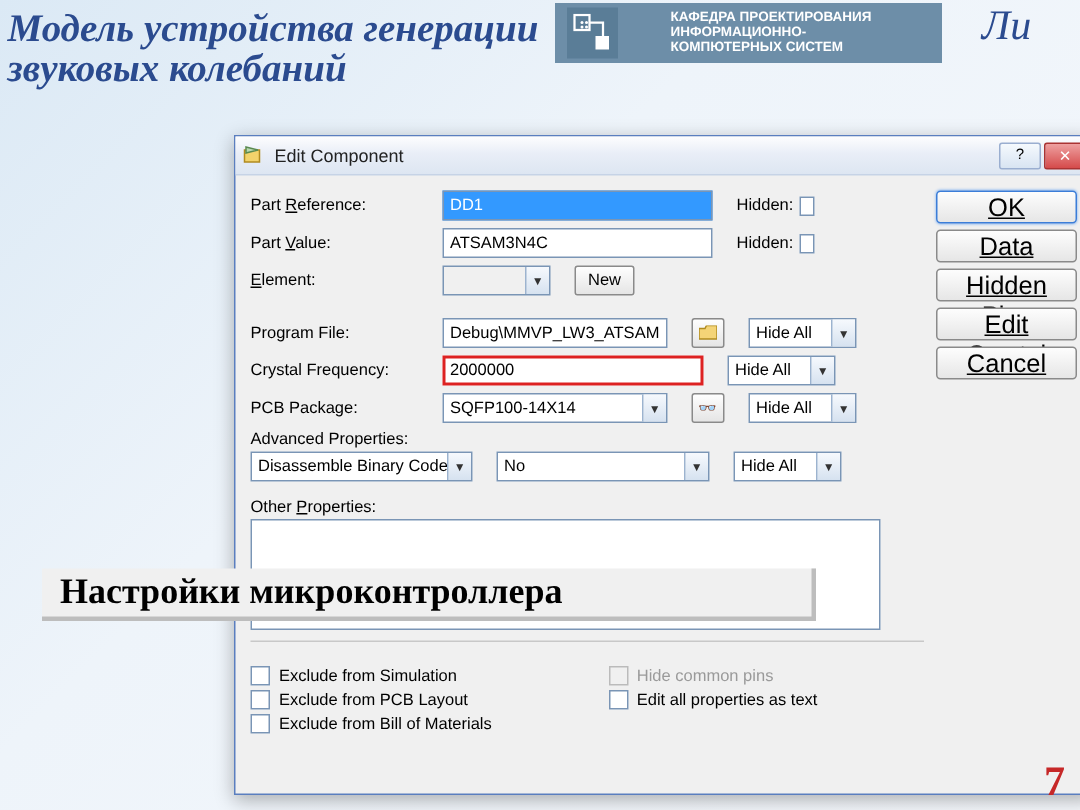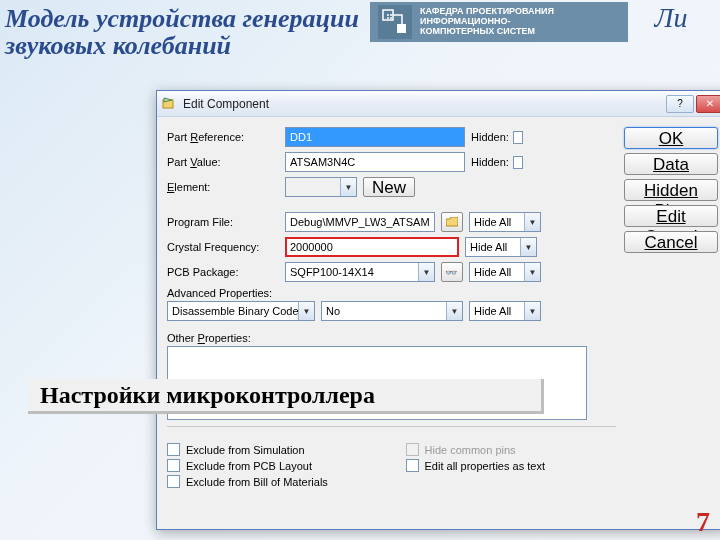--- a/index.html
+++ b/index.html
@@ -38,20 +38,21 @@
     width: 34px; height: 34px;
     background: #5a7d97;
     display:flex; align-items:center; justify-content:center;
   }
   .brand-text {
     color: #fff;
     font-family: Arial, sans-serif;
     font-size: 9px;
     font-weight: bold;
     line-height: 1.1;
+    margin-left: 27px;
   }
   .logo {
     position: absolute;
     top: 2px; right: 10px;
     width: 78px; height: 40px;
     font-family: Georgia, serif;
     font-style: italic;
     font-size: 28px;
     color: #2b4b8f;
     text-align: center;
@@ -94,21 +95,21 @@
   .winbtn.close { background: linear-gradient(#eea0a0,#d54b4b); color:#fff; border-color:#a33; }
   .client {
     padding: 10px 10px 6px 10px;
     display: flex;
     gap: 8px;
   }
   .form-col { flex:1; }
   .row {
     display:flex; align-items:center;
     margin-bottom: 5px;
-    gap: 6px;
+    gap: 16px;
   }
   .lbl { width: 112px; color:#000; }
   .lbl .ul { text-decoration: underline; }
   .inp {
     height: 20px;
     border: 1px solid #7a95b5;
     background: #fff;
     padding: 2px 4px;
     font-family: inherit;
     font-size: 11px;
@@ -116,21 +117,21 @@
   .inp.sel { background: #3399ff; color:#fff; }
   .w180 { width: 180px; }
   .w150 { width: 150px; }
   .cb {
     width: 13px; height:13px; border:1px solid #7a95b5; background:#fff; display:inline-block;
   }
   .btnsm {
     height: 20px; padding: 0 8px;
     border:1px solid #8a8a8a; border-radius:2px;
     background: linear-gradient(#fefefe,#e5e5e5);
-    font-family:inherit; font-size:17px;
+    font-family:inherit; font-size:11px;
   }
   .iconbtn { width:22px; height:20px; border:1px solid #8a8a8a; border-radius:2px; background:linear-gradient(#fefefe,#e5e5e5); display:flex; align-items:center; justify-content:center; font-size:10px;}
   .dd { position:relative; }
   .dd .arrow {
     position:absolute; right:1px; top:1px; width:16px; height:18px;
     background: linear-gradient(#f6f9fd,#d6e2f0);
     border-left:1px solid #9cb3cf;
     display:flex; align-items:center; justify-content:center;
     font-size:8px; color:#333;
   }

